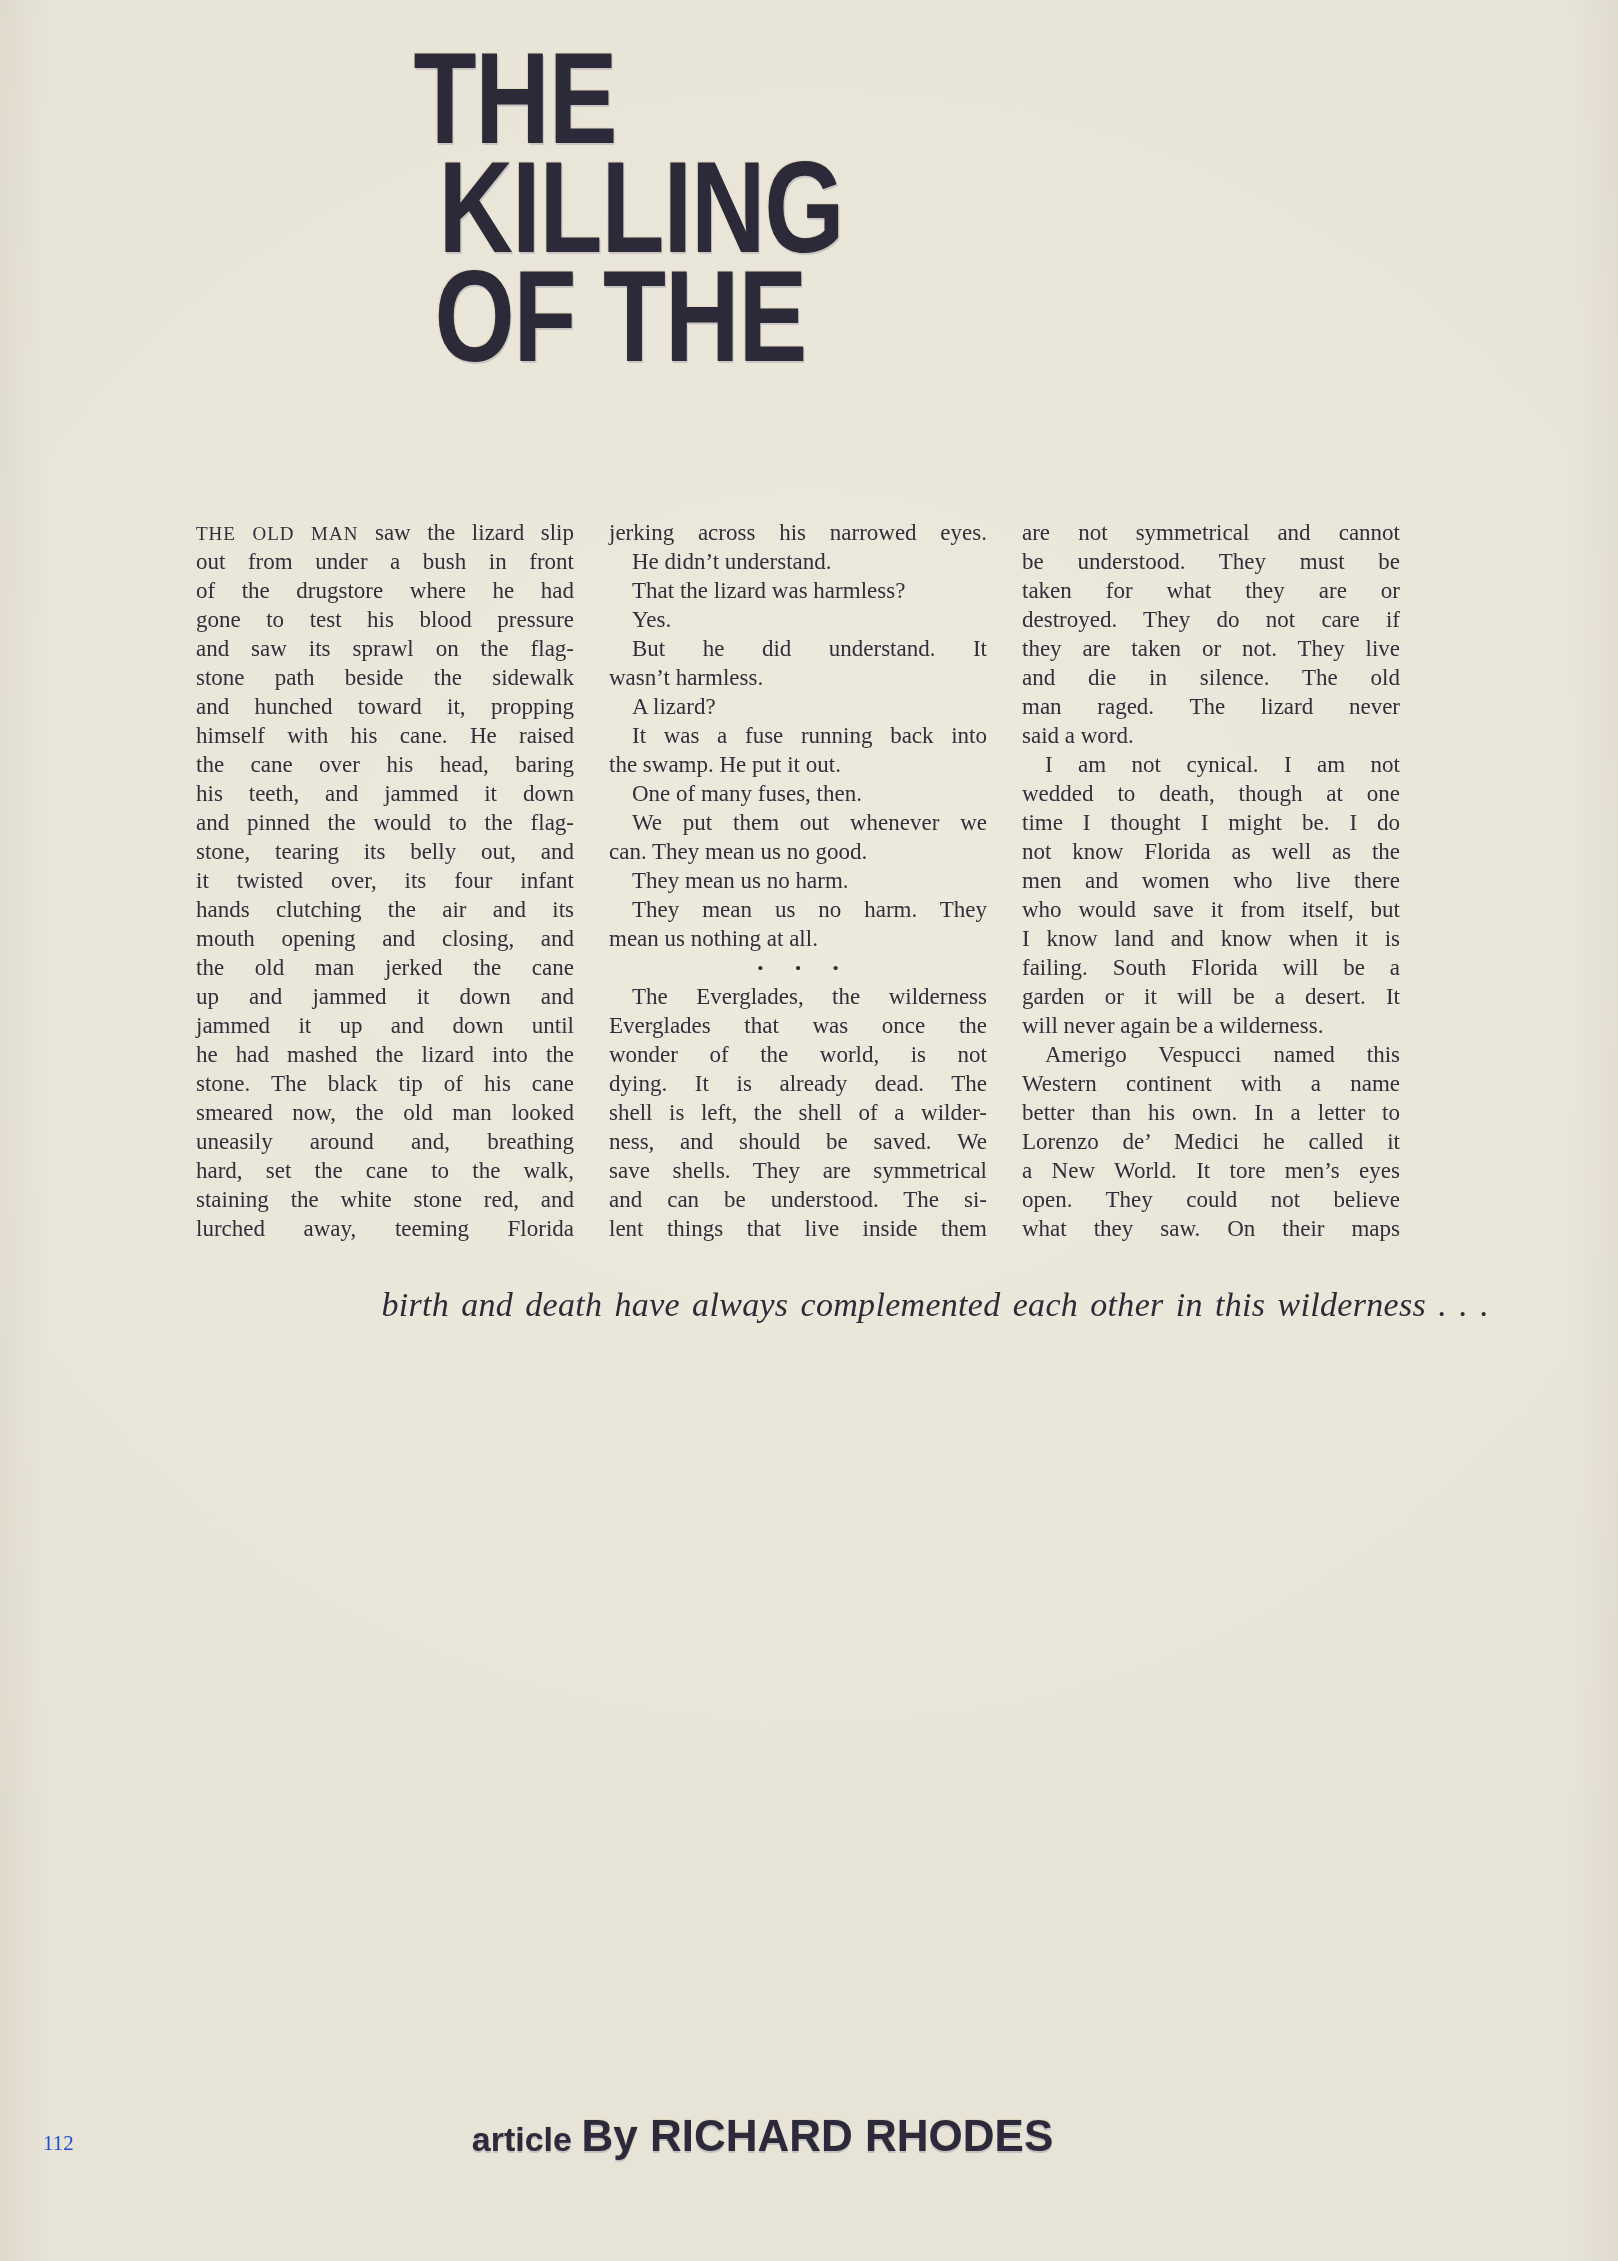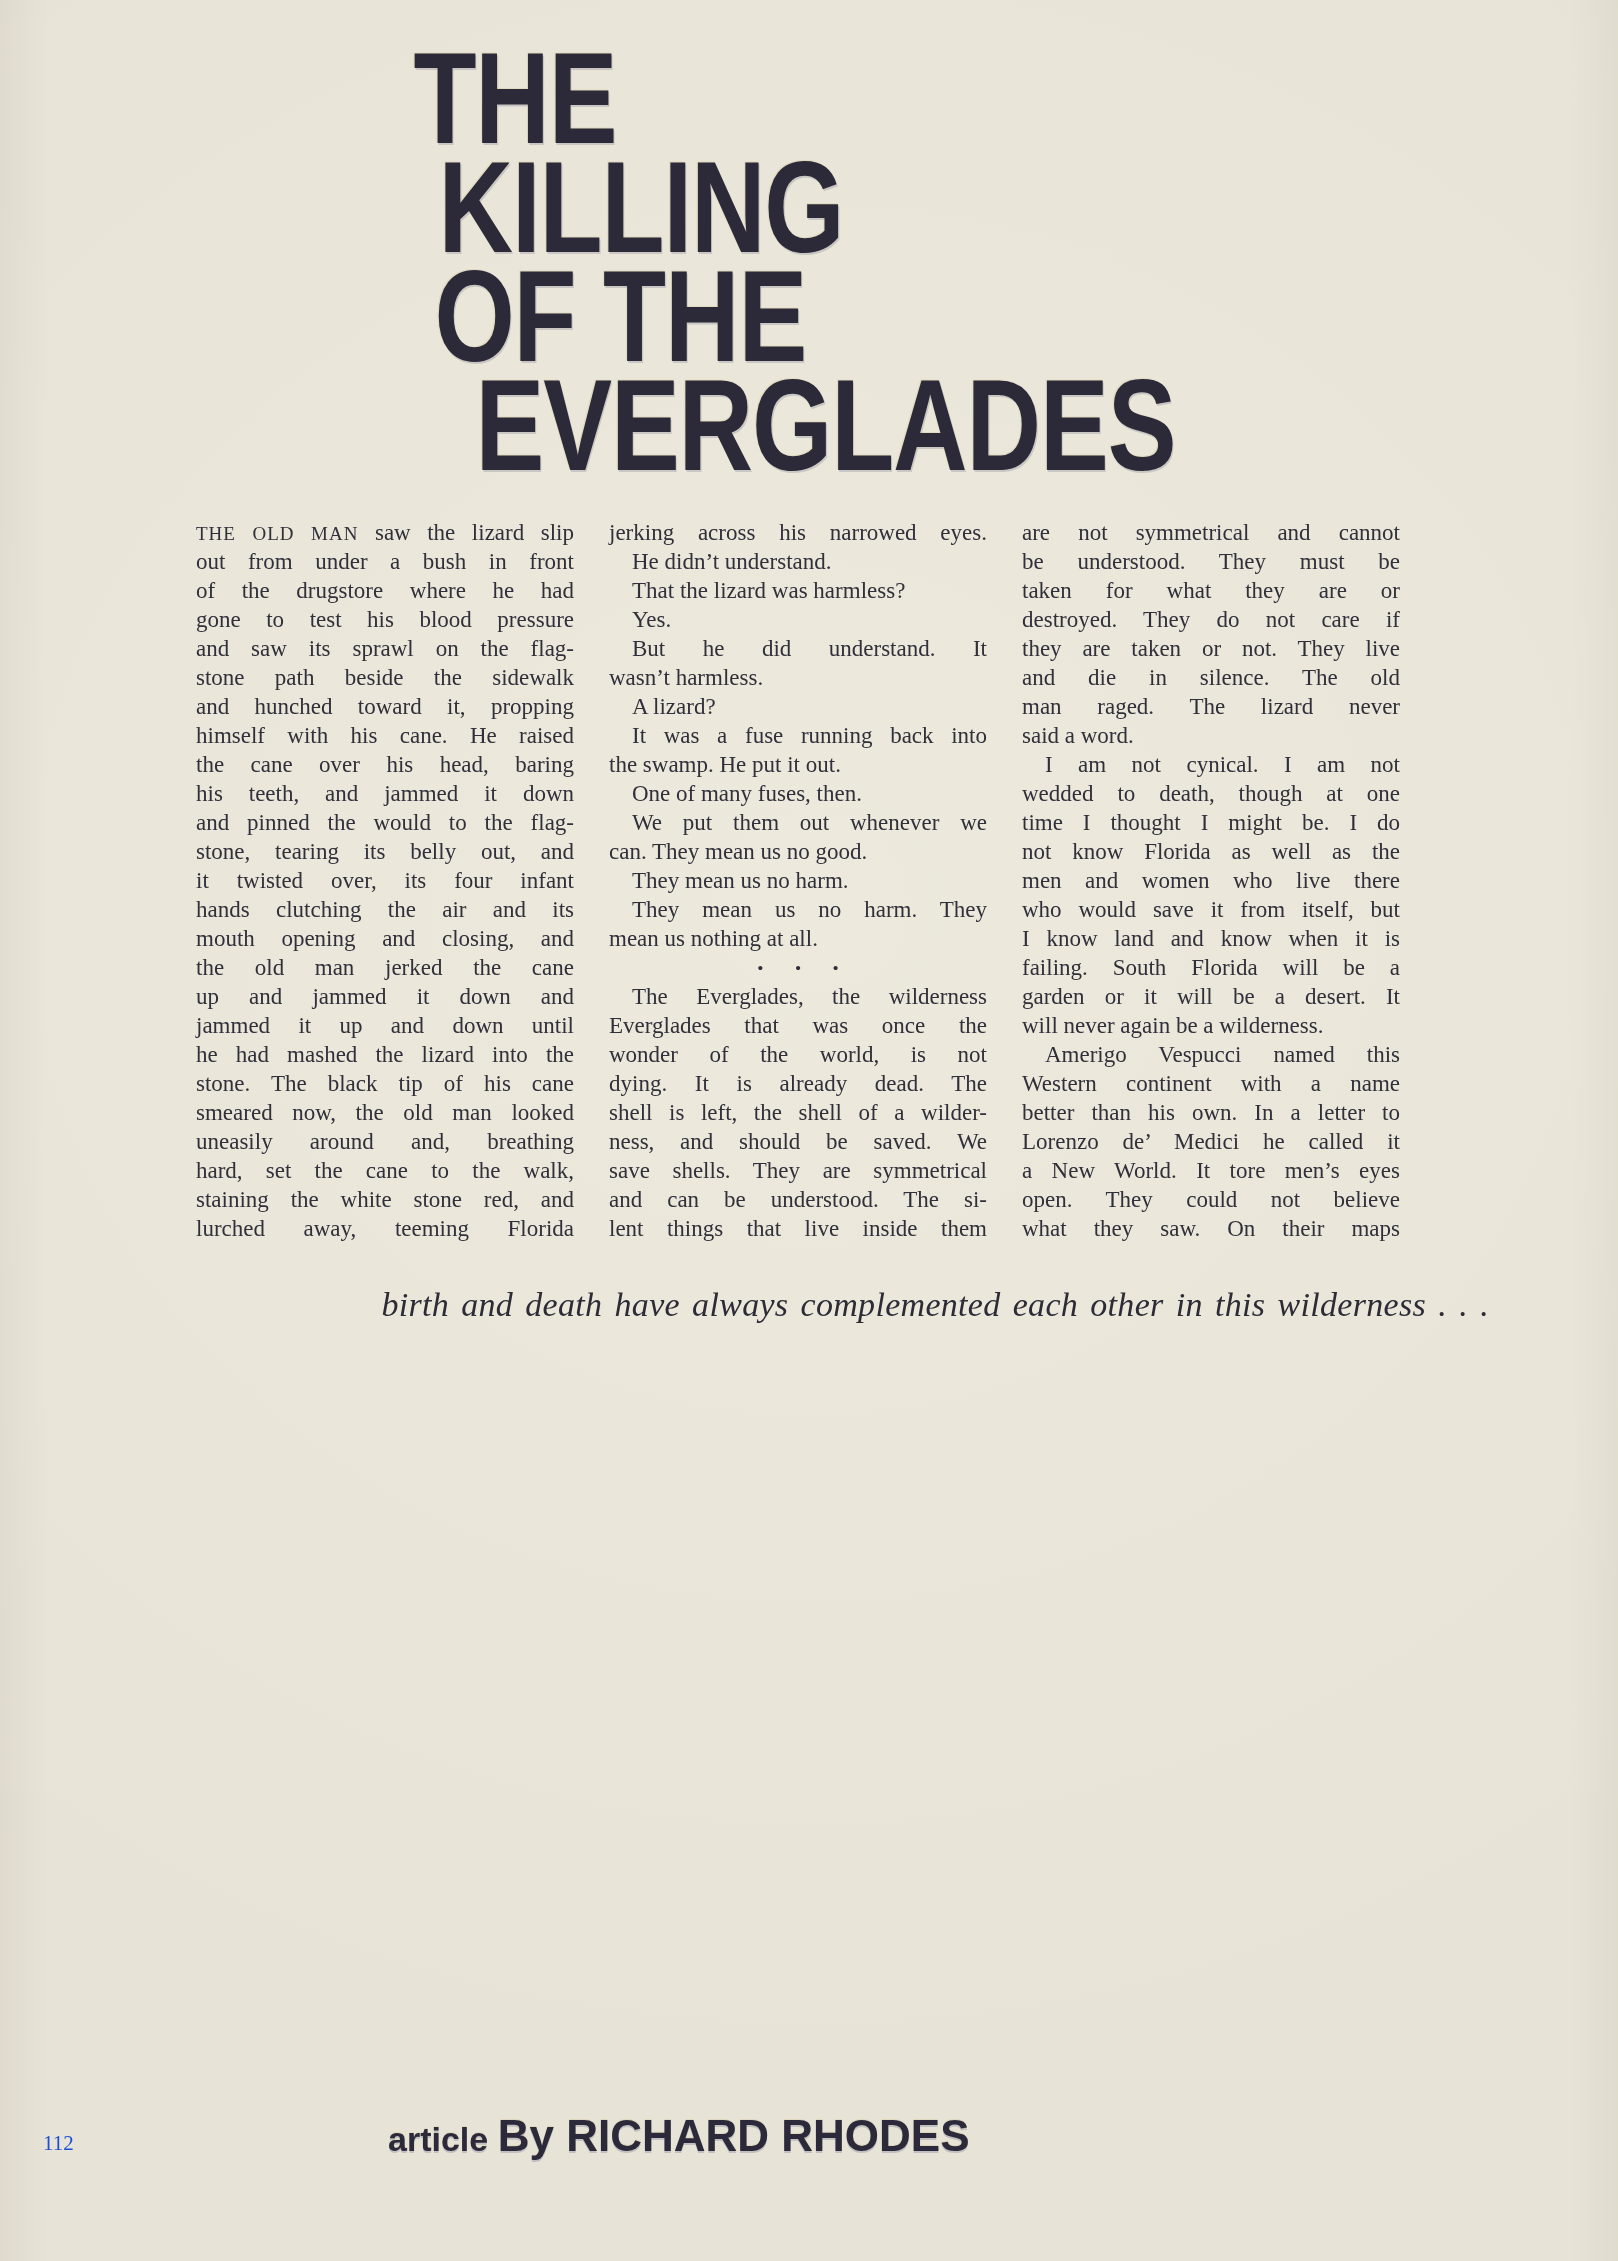--- a/index.html
+++ b/index.html
@@ -68,21 +68,21 @@
     font-style:italic;
     font-size:34px;line-height:42px;
     letter-spacing:0.3px;word-spacing:3.4px;
     color:#2d2b36;
     white-space:nowrap;
     text-align:right;
   }
   .byline{
     position:absolute;
     left:388px;top:2111px;width:749px;
-    text-align:left;
+    text-align:center;
     font-family:"Liberation Sans", sans-serif;
     font-weight:bold;
     color:#2c2a3a;
     white-space:nowrap;
   }
   .byline .prefix{
     font-size:34px;
     letter-spacing:0px;
     text-shadow:0 2px 0 rgba(80,85,130,0.25), 0 -1.4px 0 rgba(205,188,130,0.3);
   }
@@ -102,21 +102,20 @@
 </style>
 </head>
 <body>
 
 <div class="paper-tint"></div>
 
 <div class="headline">
   <span class="tline"><span>THE</span></span>
   <span class="tline"><span>KILLING</span></span>
   <span class="tline"><span>OF THE</span></span>
-  <span class="tline"><span>EVERGLADES</span></span>
 </div>
 
 <div class="col col-1">
     <div class="line"><span class="sc">THE OLD MAN</span> saw the lizard slip</div>
     <div class="line">out from under a bush in front</div>
     <div class="line">of the drugstore where he had</div>
     <div class="line">gone to test his blood pressure</div>
     <div class="line">and saw its sprawl on the flag-</div>
     <div class="line">stone path beside the sidewalk</div>
     <div class="line">and hunched toward it, propping</div>

